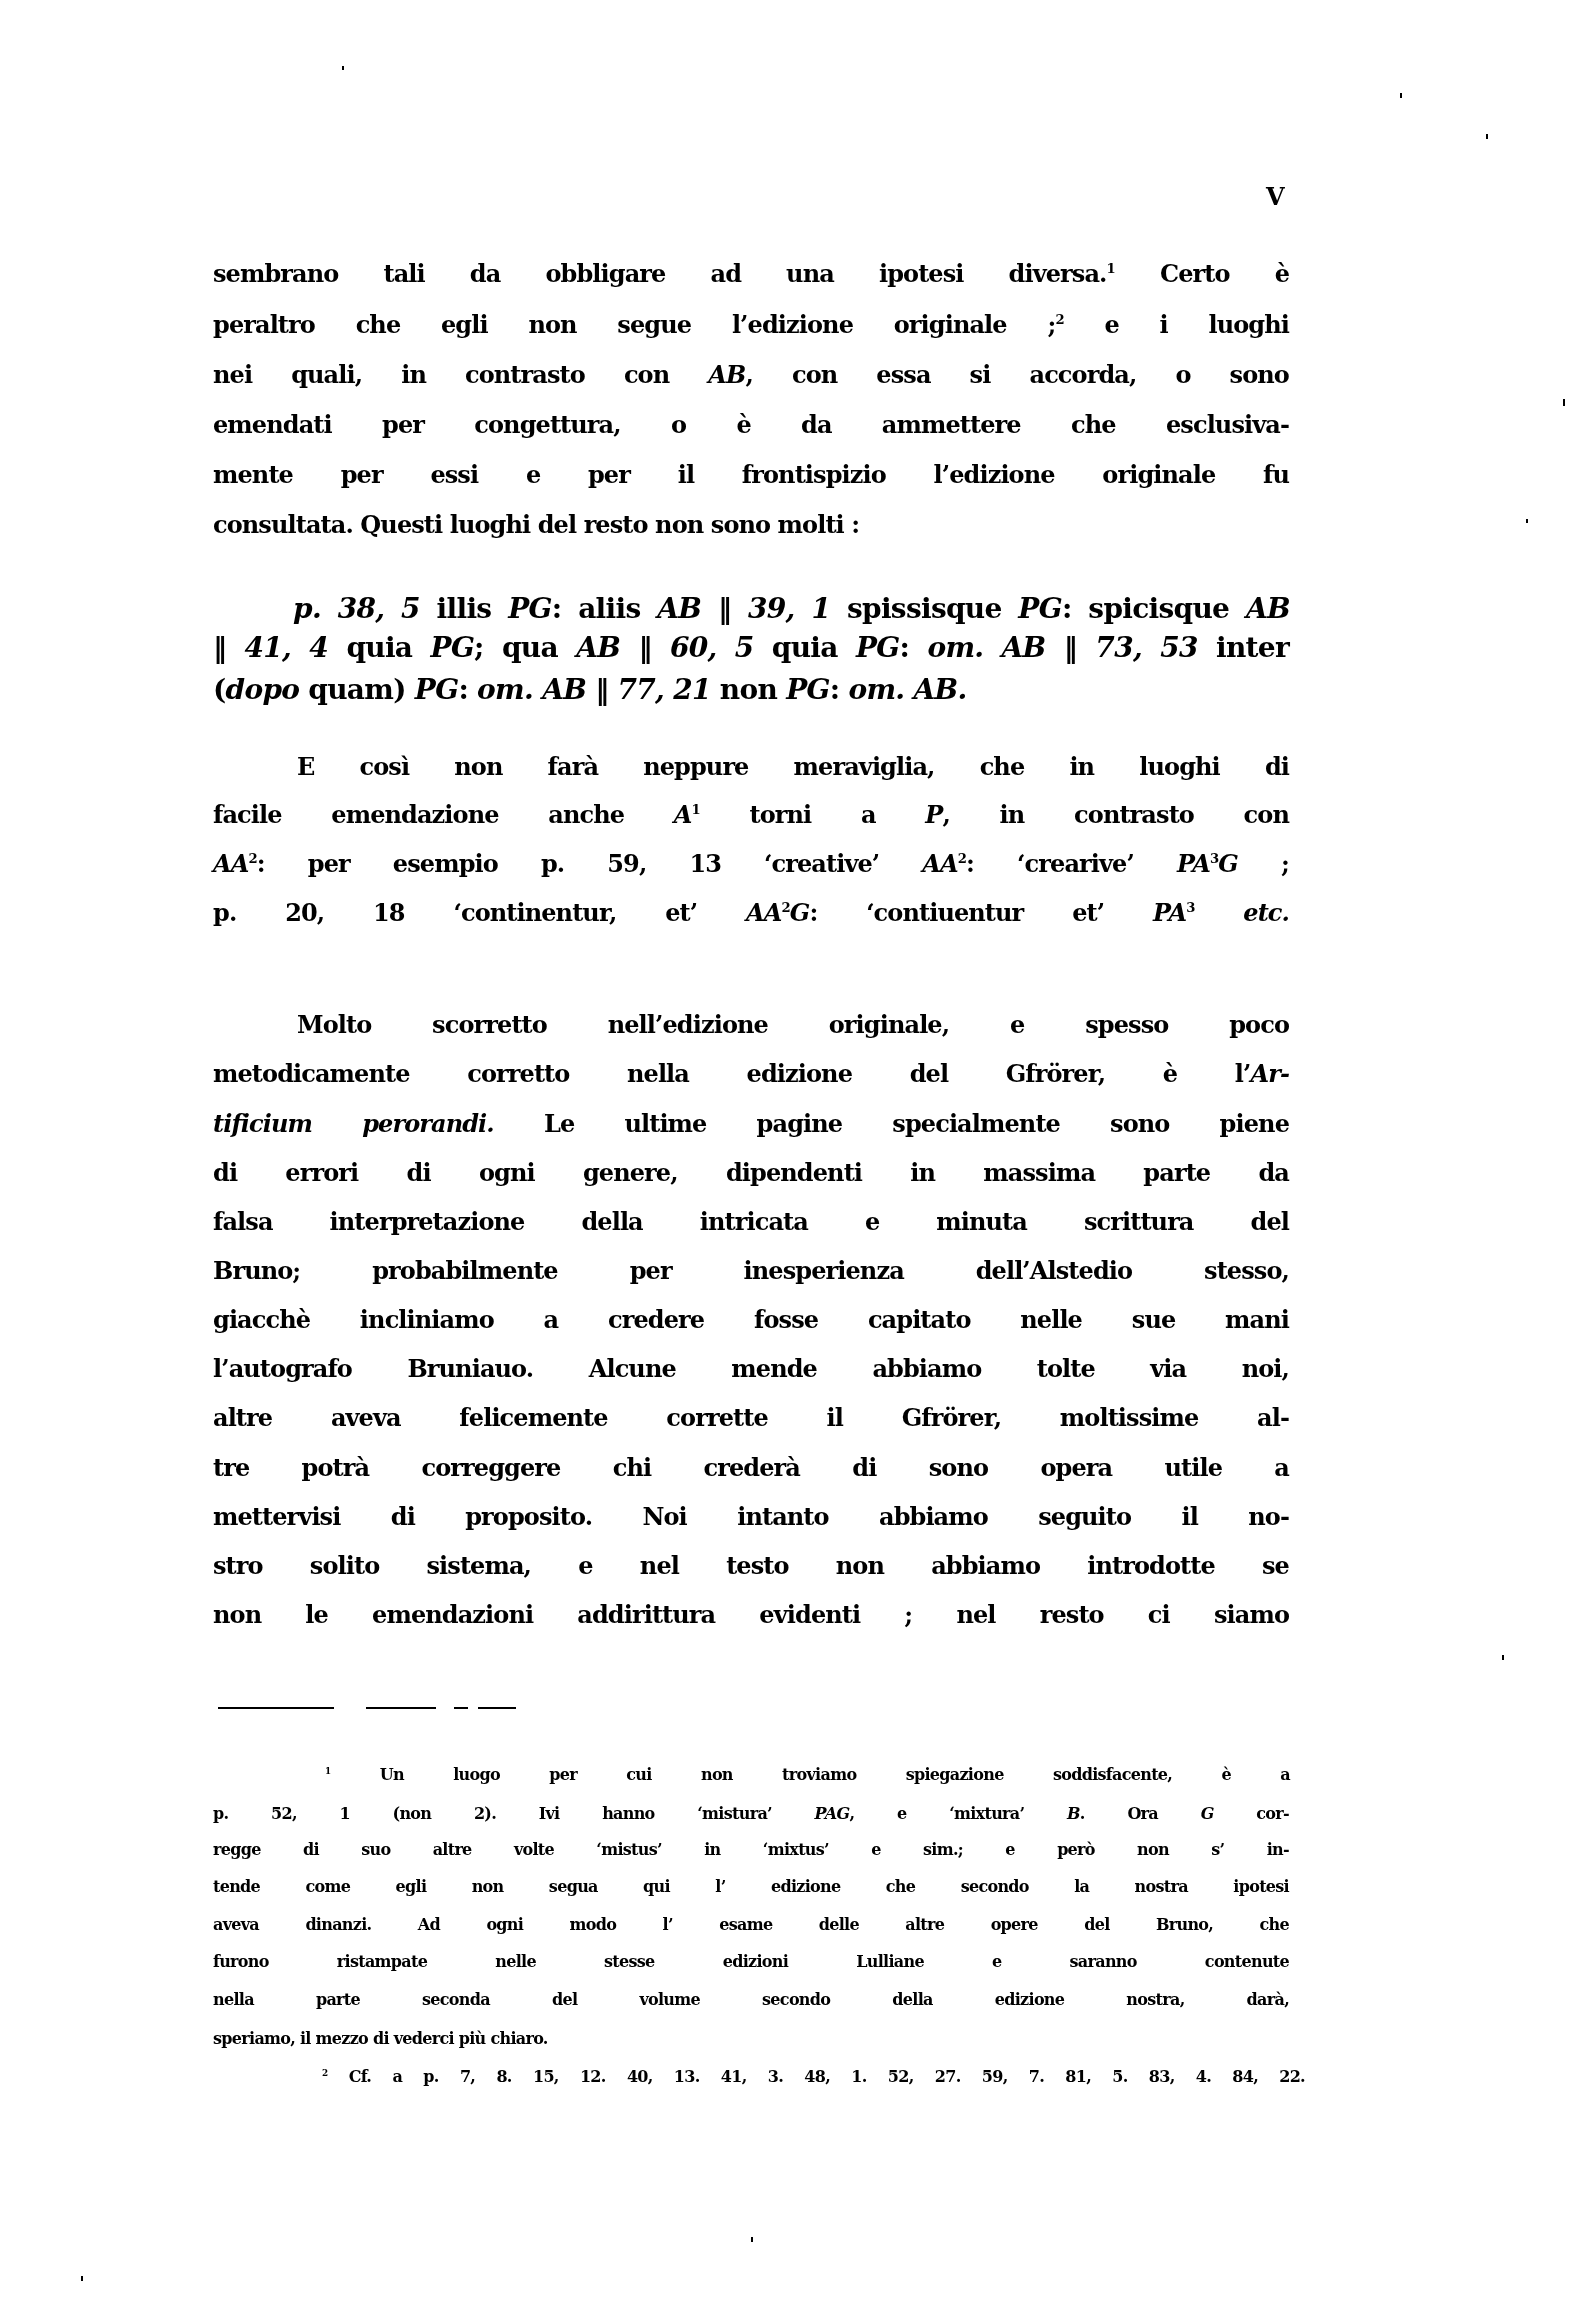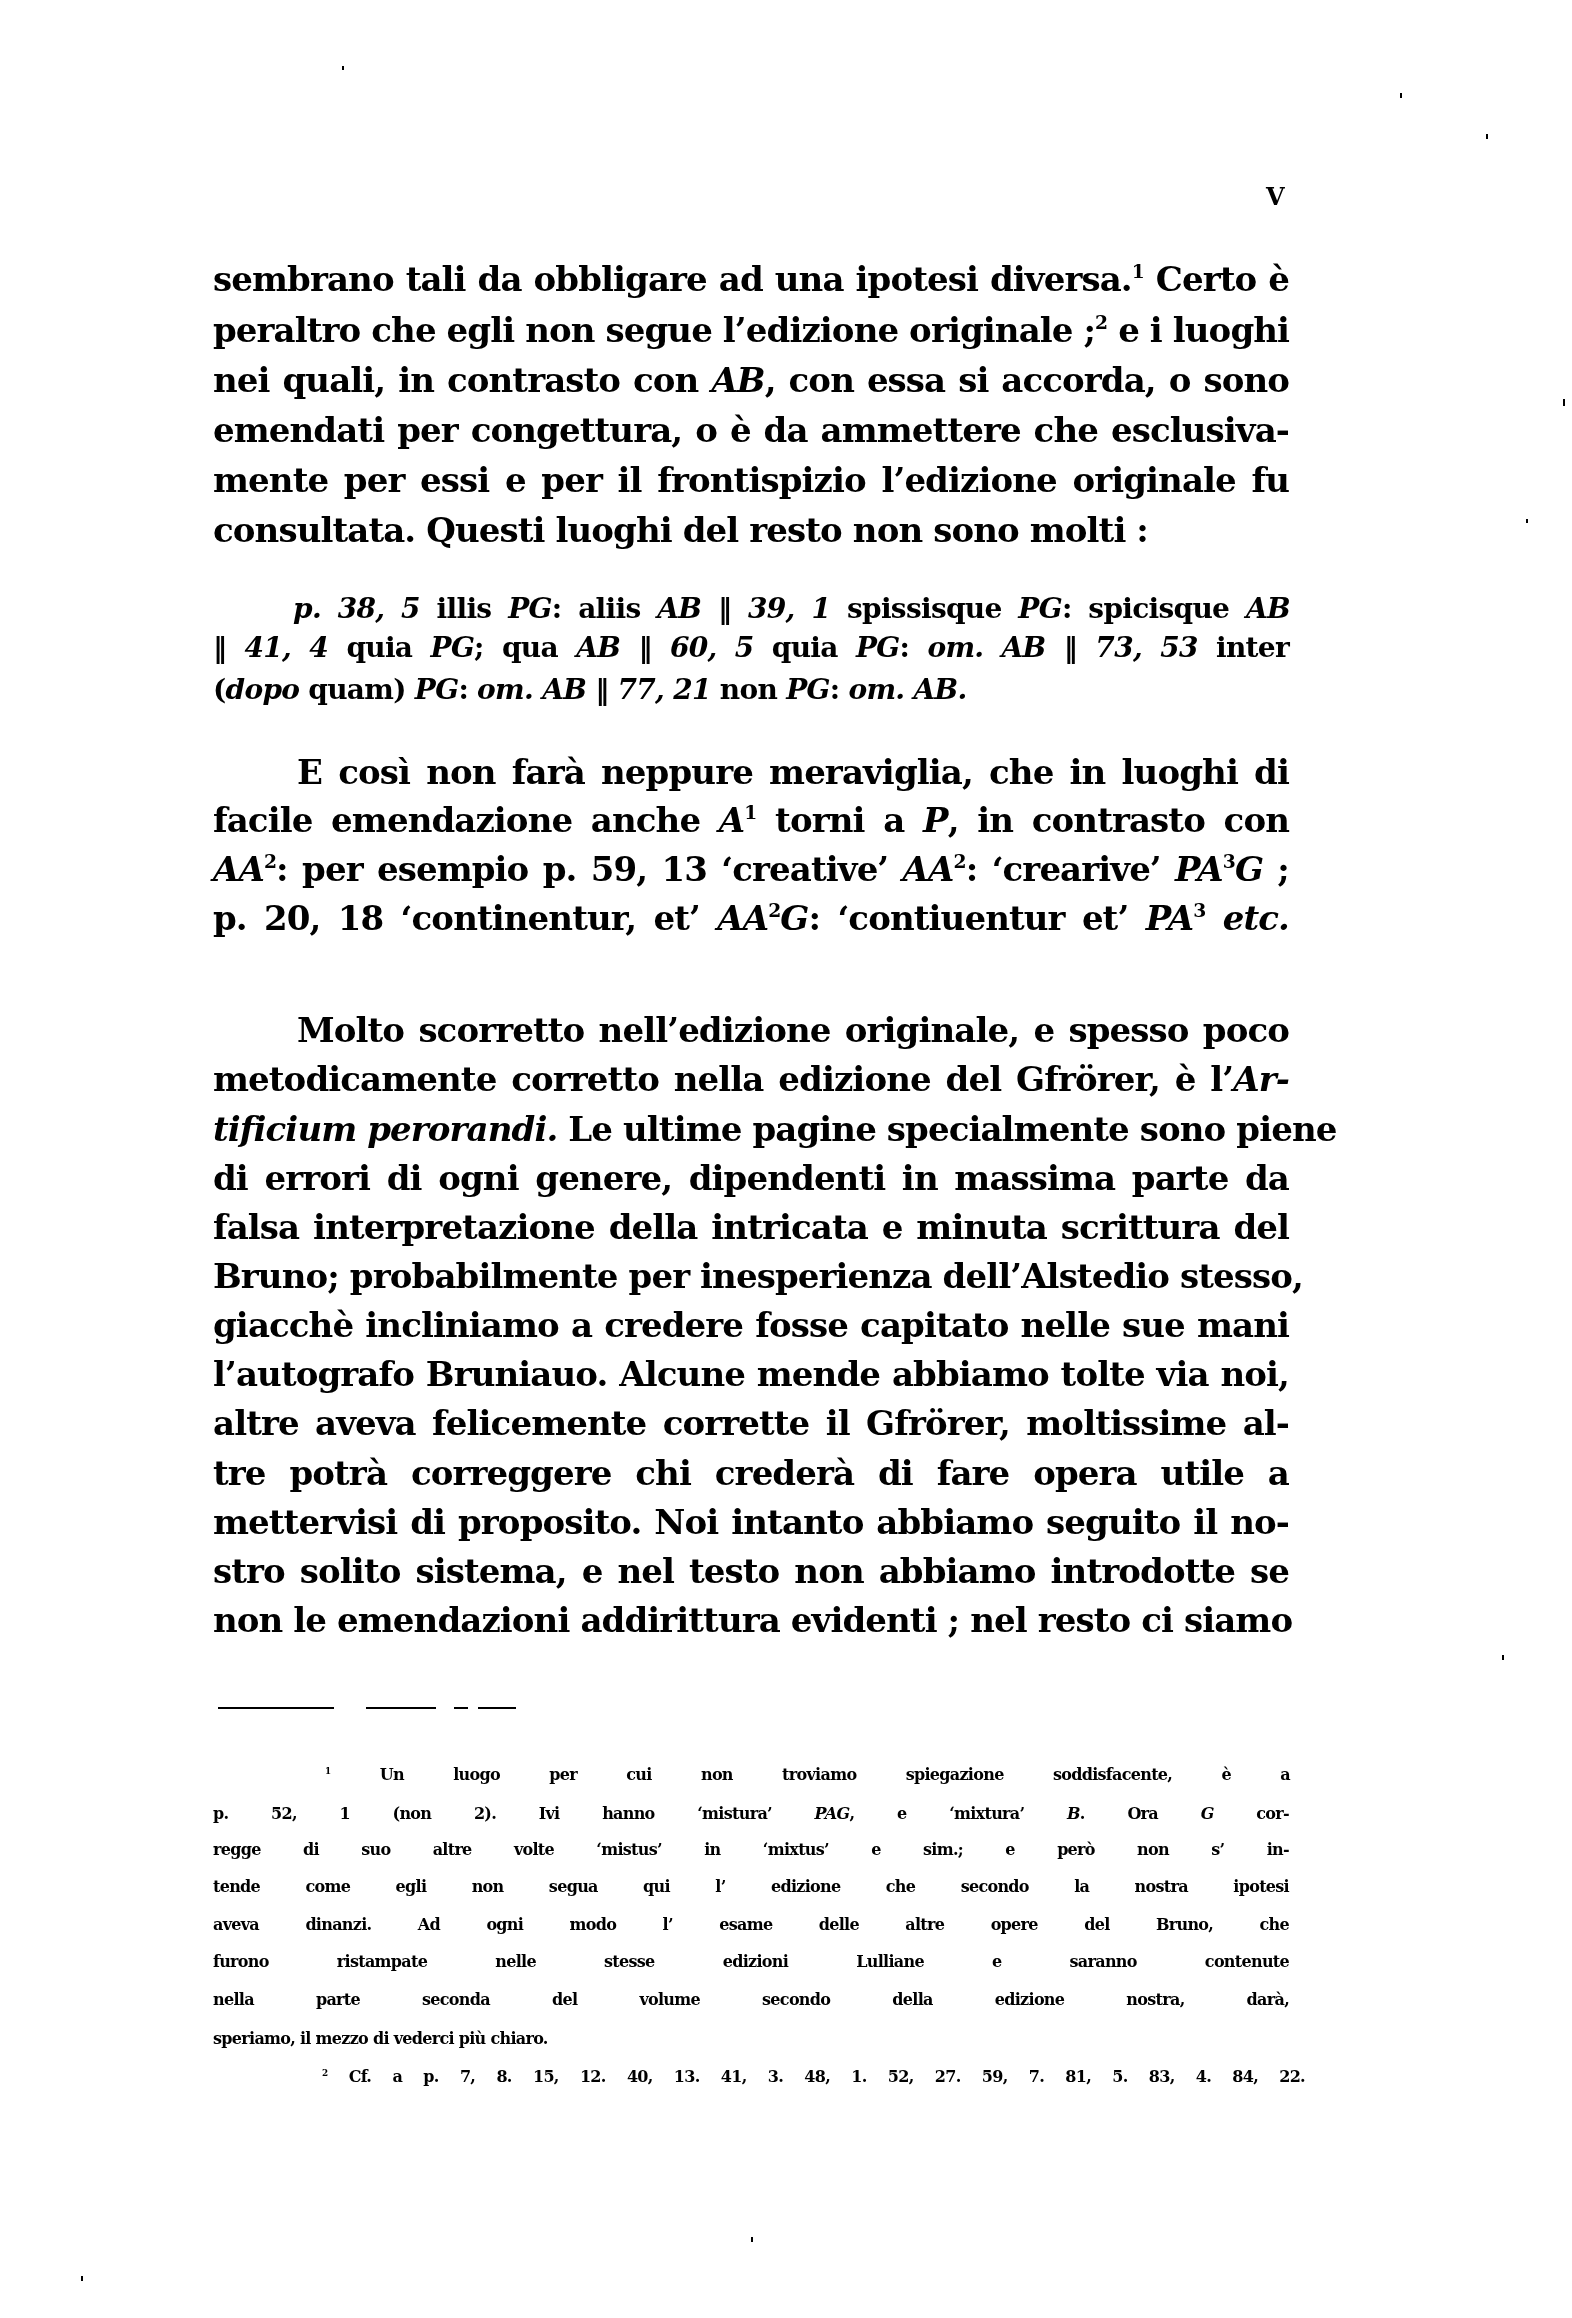--- a/index.html
+++ b/index.html
@@ -10,21 +10,21 @@
     left: 213px;
     width: 1076px;
     font-family: "DejaVu Serif", "Liberation Serif", serif;
     color: #000;
     white-space: nowrap;
     text-align: justify;
     text-align-last: justify;
     line-height: 1;
   }
   .line.last { text-align-last: left; }
-  .main { font-size: 34px; font-weight: bold; letter-spacing: -0.9px; }
+  .main { font-size: 24px; font-weight: bold; letter-spacing: -0.9px; }
   .cite { font-size: 28px; font-weight: bold; letter-spacing: -0.7px; }
   .fn { font-size: 16px; font-weight: bold; letter-spacing: -0.7px; }
   .pagenum { position: absolute; left: 1266px; top: 182px; font-family: "DejaVu Serif", serif; font-weight: bold; font-size: 24px; }
   .rule { position: absolute; left: 218px; top: 1707px; height: 2.3px; }
   .rule span { position: absolute; top: 0; height: 2.3px; background: #000; }
   i, em { font-style: italic; }
   sup { font-size: 0.55em; vertical-align: 0.7em; line-height: 0; }
   .speck { position: absolute; background: #000; }
 </style>
 </head>
@@ -59,21 +59,21 @@
   <div>
     <div class="line main" style="top:1013px; left:297px; width:992px">Molto scorretto nell’edizione originale, e spesso poco</div>
     <div class="line main" style="top:1062px">metodicamente corretto nella edizione del Gfrörer, è l’<i>Ar-</i></div>
     <div class="line main" style="top:1112px"><i>tificium perorandi.</i> Le ultime pagine specialmente sono piene</div>
     <div class="line main" style="top:1161px">di errori di ogni genere, dipendenti in massima parte da</div>
     <div class="line main" style="top:1210px">falsa interpretazione della intricata e minuta scrittura del</div>
     <div class="line main" style="top:1259px">Bruno; probabilmente per inesperienza dell’Alstedio stesso,</div>
     <div class="line main" style="top:1308px">giacchè incliniamo a credere fosse capitato nelle sue mani</div>
     <div class="line main" style="top:1357px">l’autografo Bruniauo. Alcune mende abbiamo tolte via noi,</div>
     <div class="line main" style="top:1406px">altre aveva felicemente corrette il Gfrörer, moltissime al-</div>
-    <div class="line main" style="top:1456px">tre potrà correggere chi crederà di fare opera utile a</div>
+    <div class="line main" style="top:1456px">tre potrà correggere chi crederà di sono opera utile a</div>
     <div class="line main" style="top:1505px">mettervisi di proposito. Noi intanto abbiamo seguito il no-</div>
     <div class="line main" style="top:1554px">stro solito sistema, e nel testo non abbiamo introdotte se</div>
     <div class="line main" style="top:1603px">non le emendazioni addirittura evidenti ; nel resto ci siamo</div>
   </div>
 
   <div class="rule">
     <span style="left:0; width:116px"></span>
     <span style="left:148px; width:70px"></span>
     <span style="left:236px; width:14px"></span>
     <span style="left:260px; width:38px"></span>

